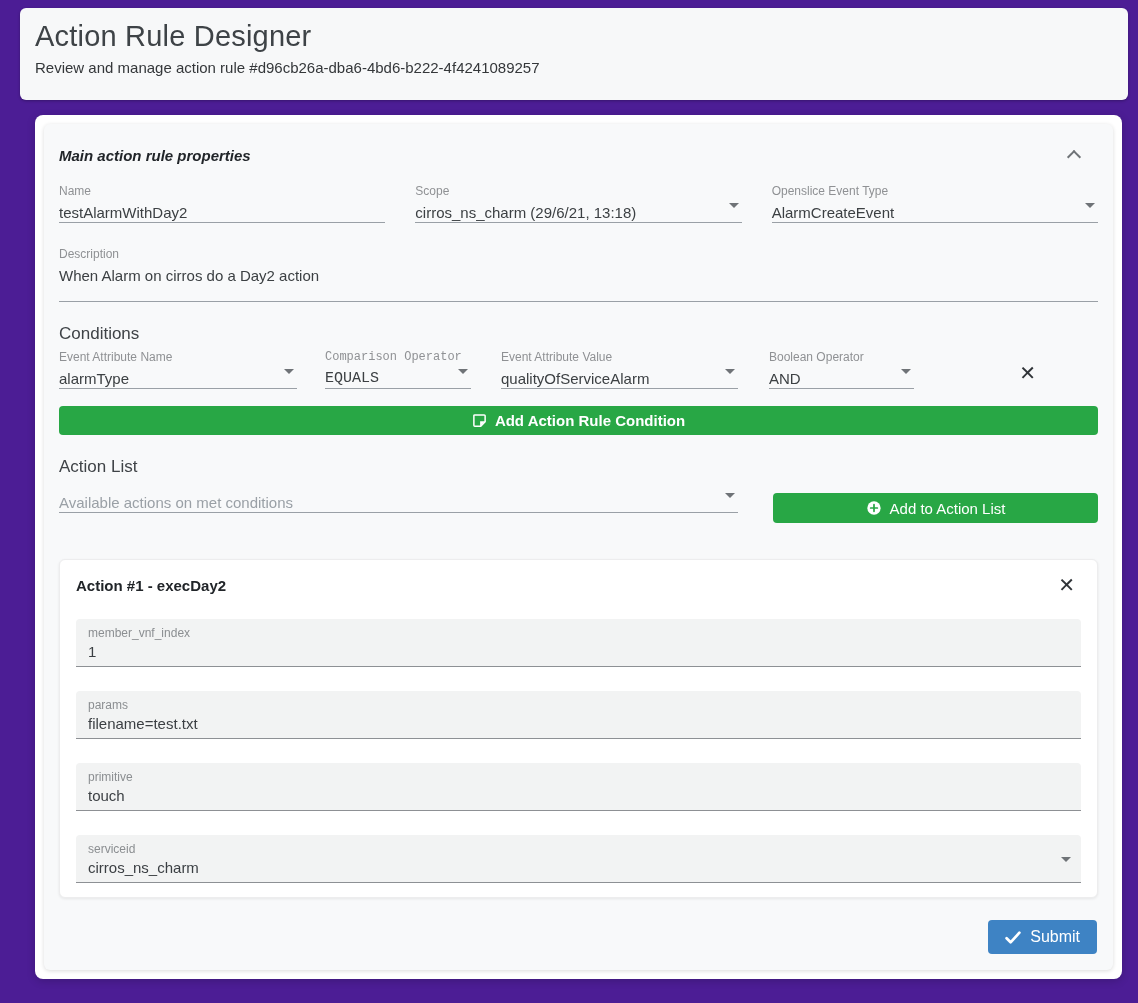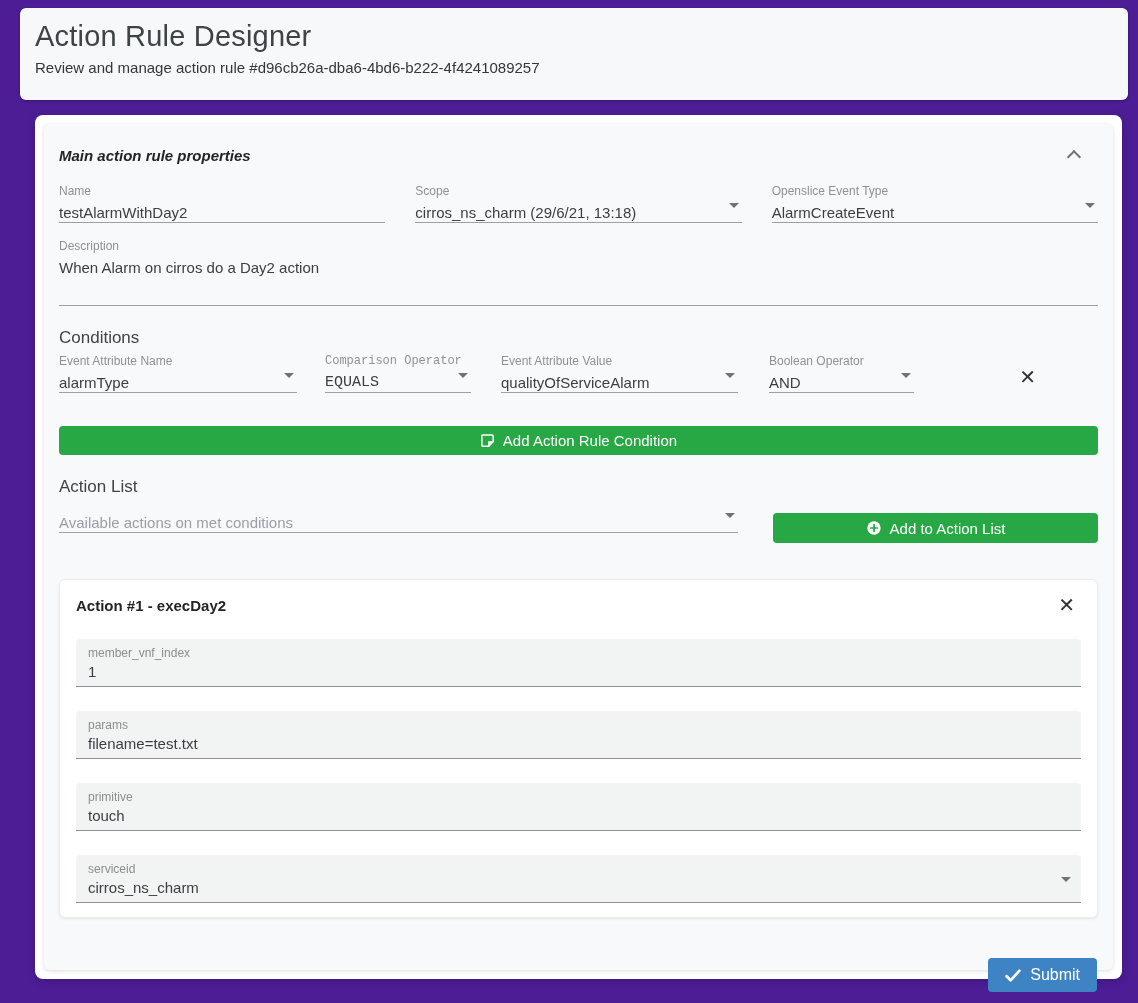--- a/index.html
+++ b/index.html
@@ -52,21 +52,21 @@
   .field-row3 { display:grid; grid-template-columns:1fr 1fr 1fr; column-gap:30px; margin-top:8px; }
   .ufield { position:relative; padding-bottom:0; border-bottom:1px solid #9aa0a6; }
   .flabel { font-size:12px; color:#8f9194; margin-bottom:5px; }
   .fvalue { font-size:15px; color:#3c4043; line-height:19px; min-height:19px; white-space:nowrap; }
   .fvalue.placeholder { color:#9aa0a6; }
   .sel-arrow {
     position:absolute; right:3px; bottom:14px;
     width:0; height:0; border-left:5px solid transparent; border-right:5px solid transparent;
     border-top:5px solid #6f7377;
   }
-  .desc-field { margin-top:16px; padding-bottom:28px; }
+  .desc-field { margin-top:24px; padding-bottom:16px; }
 
   
   .section-title { font-size:17px; color:#3f4347; margin-top:22px; }
 
   
   .cond-row { display:flex; align-items:flex-end; margin-top:6px; }
   .cond-f1 { width:238px; }
   .cond-f2 { width:146px; margin-left:28px;font-family:Liberation Mono, monospace; }
   .cond-f3 { width:237px; margin-left:30px; }
   .cond-f4 { width:145px; margin-left:31px; }
@@ -75,21 +75,21 @@
     font-size:20px; line-height:20px; color:#2f3337; cursor:pointer;
     font-family:"DejaVu Sans", sans-serif;
   }
 
   
   .btn-green {
     background:#28a745; color:#fff; border:none; border-radius:4px;
     display:flex; align-items:center; justify-content:center; gap:8px;
     font-size:15px; font-family:"Liberation Sans", sans-serif; cursor:pointer;
   }
-  .btn-add-condition { width:100%; height:29px; margin-top:33px; }
+  .btn-add-condition { width:100%; height:29px; margin-top:17px;font-weight:bold; }
 
   
   .action-list-row { display:flex; align-items:flex-start; margin-top:16px; }
   .avail-select { width:679px; }
   .btn-add-action { width:325px; height:30px; margin-left:auto; }
 
   
   .action-card {
     margin-top:36px; background:#fff; border:1px solid #ededee; border-radius:6px;
     box-shadow:0 1px 3px rgba(0,0,0,.08);
@@ -105,21 +105,21 @@
     position:relative; margin-top:24px; height:48px;
     background:#f2f3f3; border-bottom:1px solid #8d9094;
     border-radius:4px 4px 0 0; padding:7px 12px 0 12px;
   }
   .ffield:first-of-type { margin-top:30px; }
   .fflabel { font-size:12px; color:#8b8e91; }
   .ffvalue { font-size:15px; color:#3b3f43; margin-top:3px; }
   .ffield .sel-arrow { bottom:20px; right:10px; }
 
   
-  .submit-row { display:flex; justify-content:flex-end; margin-top:40px; padding-right:1px; }
+  .submit-row { display:flex; justify-content:flex-end; margin-top:22px; padding-right:1px; }
   .btn-submit {
     background:#3e83c4; color:#fff; border:none; border-radius:4px;
     height:34px; padding:0 17px; font-size:16px;
     display:flex; align-items:center; gap:9px; cursor:pointer;
     font-family:"Liberation Sans", sans-serif;
   }
   .icon-svg { display:block; }
 </style>
 </head>
 <body>

